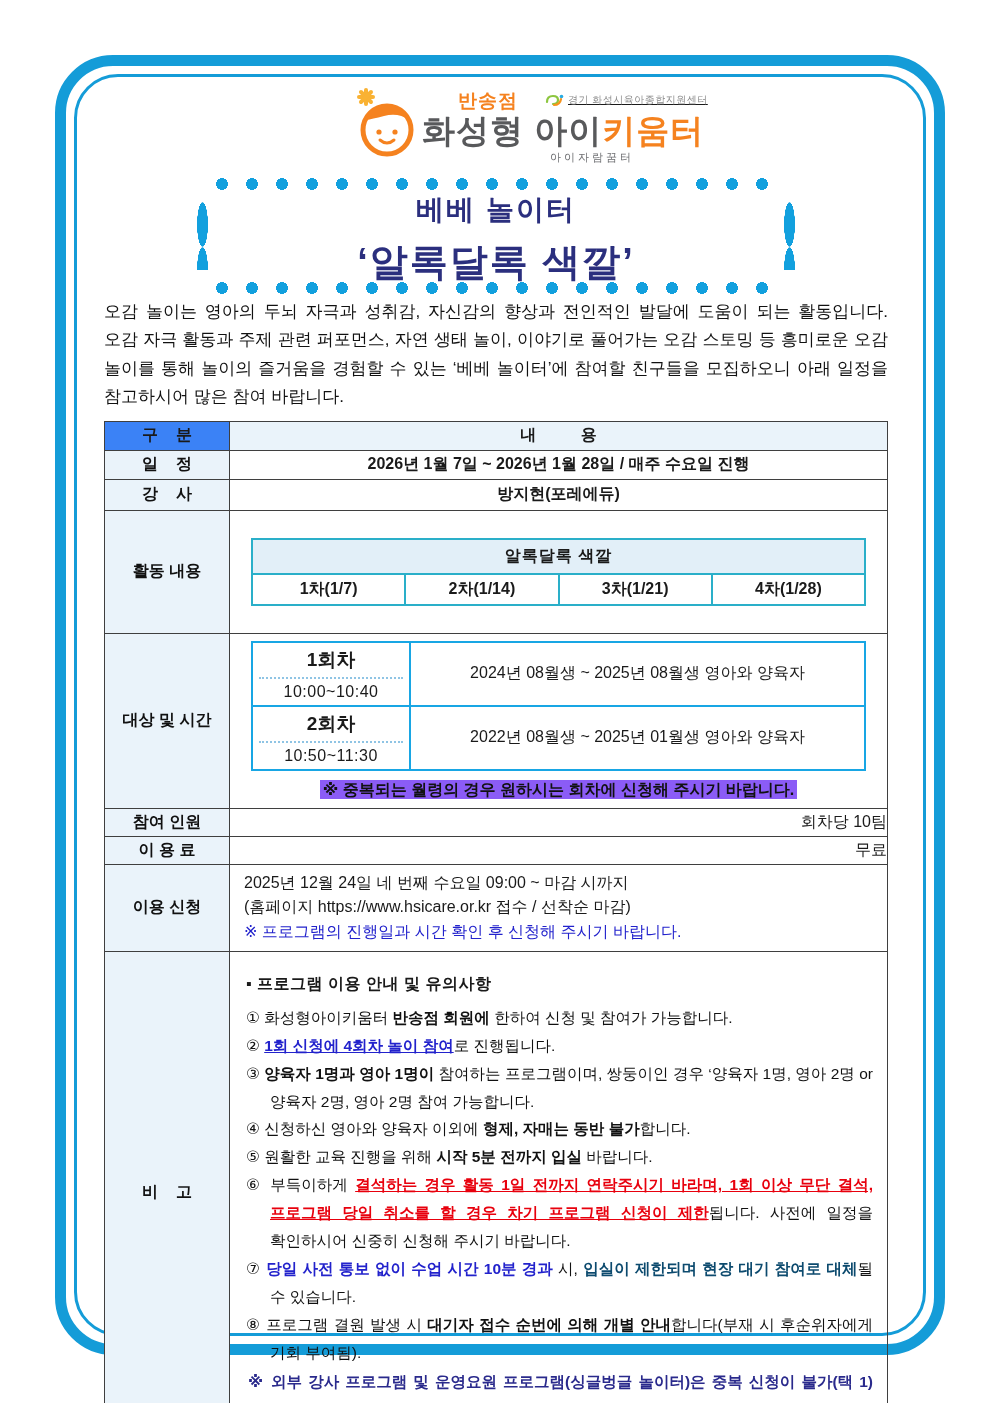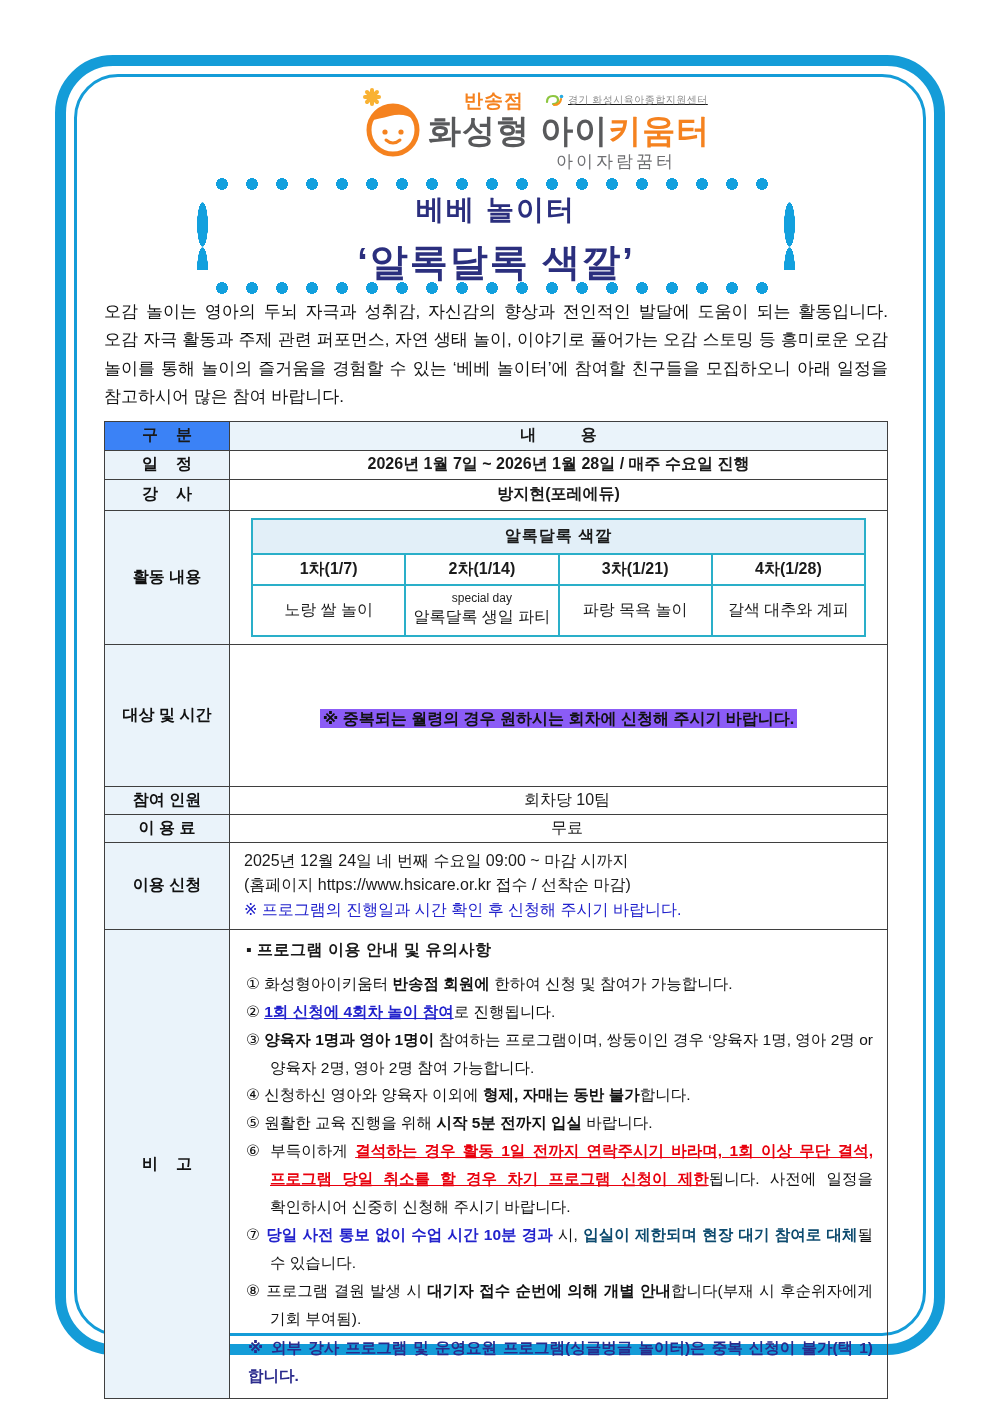--- a/index.html
+++ b/index.html
@@ -10,28 +10,28 @@
   
   .frame-outer { position:absolute; left:55px; top:55px; width:890px; height:1300px;
     border:11px solid #149CD8; border-radius:58px; }
   .frame-inner { position:absolute; left:74px; top:74px; width:852px; height:1262px;
     border:3px solid #149CD8; border-radius:44px; }
 
   .content { position:absolute; left:104px; top:84px; width:784px; }
 
   
   .logo-row { position:relative; height:86px; }
-  .logo-block { position:absolute; left:256px; top:2px; display:flex; align-items:flex-start; }
+  .logo-block { position:absolute; left:250px; top:2px; display:flex; align-items:flex-start; }
   .logo-face { width:62px; height:74px; margin-right:6px; }
   .logo-texts { padding-top:2px; }
   .logo-branch { color:#F5821F; font-size:19px; font-weight:bold; margin-left:36px; letter-spacing:1px; }
   .logo-brand { font-size:33px; font-weight:bold; letter-spacing:1px; line-height:1.05; }
   .brand-dark { color:#58595B; }
   .brand-orange { color:#F5821F;margin-top:44px; }
-  .logo-sub { font-size:17px; color:#6d6e71; letter-spacing:3px; margin-left:128px; margin-top:1px; }
+  .logo-sub { font-size:11px; color:#6d6e71; letter-spacing:3px; margin-left:128px; margin-top:1px; }
   .center-badge { position:absolute; left:440px; top:8px; display:flex; align-items:center; gap:4px;text-decoration:underline; }
   .center-badge svg { width:20px; height:16px; }
   .center-name { font-size:10px; color:#8a8a8a; letter-spacing:0.5px; }
 
   
   .title-box { position:relative; margin:8px auto 0; width:598px; height:116px; text-align:center; padding-top:13px; }
   .dots-h, .dots-v { position:absolute; pointer-events:none; }
   .dots-h { left:10px; right:10px; height:12px;
     background-image:radial-gradient(circle closest-side,#12A0DE 97%,transparent);
     background-size:30px 12px; background-repeat:repeat-x; background-position:left center; }
@@ -49,21 +49,21 @@
 
   
   table.main { width:784px; border-collapse:collapse; margin-top:9px; table-layout:fixed; }
   table.main > tbody > tr > td, table.main > tbody > tr > th {
     border:1.6px solid #3f3f3f; font-size:16px; vertical-align:middle; }
   td.lbl { width:125px; background:#EAF3FA; text-align:center; white-space:pre;
     font-weight:600; color:#111; }
   th.lbl-h { width:125px; background:#3b82f6; text-align:center; white-space:pre; font-weight:600; }
   th.val-h { background:#EAF3FA; text-align:center; white-space:pre; font-weight:600; }
   td.val-c { text-align:center; font-weight:600; }
-  td.val-l { text-align:center; padding-left:17px; }
+  td.val-l { text-align:right; padding-left:17px; }
 
   
   .inner-wrap { padding:7px 21px; }
   table.act { width:100%; border-collapse:collapse; table-layout:fixed; }
   table.act td { border:2.4px solid #2AAFC9; text-align:center; font-size:16px; }
   td.act-title { background:#E2EFF8; height:35px; font-weight:600; font-size:17px; letter-spacing:1px; }
   td.act-head { height:31px; font-weight:600; }
   td.act-cell { height:51px; }
   .act-note { font-size:12px; color:#222; line-height:1.1; margin-bottom:1px; }
 
@@ -77,21 +77,21 @@
   td.tgt-right { text-align:center; }
   .tgt-note { margin-top:9px; text-align:center; }
   .tgt-note span { background:#8b5cf6; font-weight:bold; font-size:16px; color:#111; padding:1px 3px; }
 
   
   .apply-lines { padding:6px 0 6px 14px; line-height:1.55; }
   .apply-l3 { color:#2222CC; }
 
   
   .notes-wrap { padding:10px 14px 8px 16px; }
-  .notes-head { font-size:16px; font-weight:600; margin-bottom:9px; letter-spacing:0.5px; }
+  .notes-head { font-size:16px; font-weight:600; margin-bottom:9px; letter-spacing:0.5px;margin-top:12px; }
   .note-item { font-size:15.5px; line-height:1.8; padding-left:24px; text-indent:-24px;
     word-break:keep-all; text-align:justify; }
   .note-final { margin-top:2px; padding-left:2px; text-indent:0; }
   .seg-plain { color:#111; }
   .seg-bold { color:#111; font-weight:bold; }
   .seg-blue-u { color:#2222CC; font-weight:bold; text-decoration:underline; }
   .seg-red-u { color:#E8000D; font-weight:bold; text-decoration:underline; }
   .seg-blue { color:#2222CC; font-weight:bold; }
   .seg-red { color:#0c4a6e; font-weight:bold; }
   .seg-navy { color:#2A2A8C; font-weight:bold; }
@@ -173,44 +173,47 @@
                 <tbody>
                   <tr>
                       <td class="act-title" colspan="4">알록달록 색깔</td>
                     </tr>
                   <tr>
                       <td class="act-head">1차(1/7)</td>
                       <td class="act-head">2차(1/14)</td>
                       <td class="act-head">3차(1/21)</td>
                       <td class="act-head">4차(1/28)</td>
                     </tr>
-                  <tr>
-                      <td class="act-cell">
-                        <div>노랑 쌀 놀이</div>
-                      </td>
-                      <td class="act-cell">
-                        <div class="act-note">special day</div>
-                        <div>알록달록 생일 파티</div>
-                      </td>
-                      <td class="act-cell">
-                        <div>파랑 목욕 놀이</div>
-                      </td>
-                      <td class="act-cell">
-                        <div>갈색 대추와 계피</div>
-                      </td>
-                    </tr>
                 </tbody>
               </table>
             </div>
           </td>
         </tr>
         <tr style="height:142px;">
           <td class="lbl">대상 및 시간</td>
           <td>
             <div class="inner-wrap">
+              <table class="tgt">
+                <tbody>
+                    <tr style="height: 62px;">
+                      <td class="tgt-left">
+                        <div class="tgt-round">1회차</div>
+                        <div class="tgt-time">10:00~10:40</div>
+                      </td>
+                      <td class="tgt-right">2024년 08월생 ~ 2025년 08월생 영아와 양육자</td>
+                    </tr>
+                    <tr style="height: 62px;">
+                      <td class="tgt-left">
+                        <div class="tgt-round">2회차</div>
+                        <div class="tgt-time">10:50~11:30</div>
+                      </td>
+                      <td class="tgt-right">2022년 08월생 ~ 2025년 01월생 영아와 양육자</td>
+                    </tr>
+                  </tbody>
+              </table>
               <div class="tgt-note"><span>※ 중복되는 월령의 경우 원하시는 회차에 신청해 주시기 바랍니다.</span></div>
             </div>
           </td>
         </tr>
         <tr style="height:28px;">
           <td class="lbl">참여 인원</td>
           <td class="val-l">회차당 10팀</td>
         </tr>
         <tr style="height:28px;">
           <td class="lbl">이 용 료</td>

